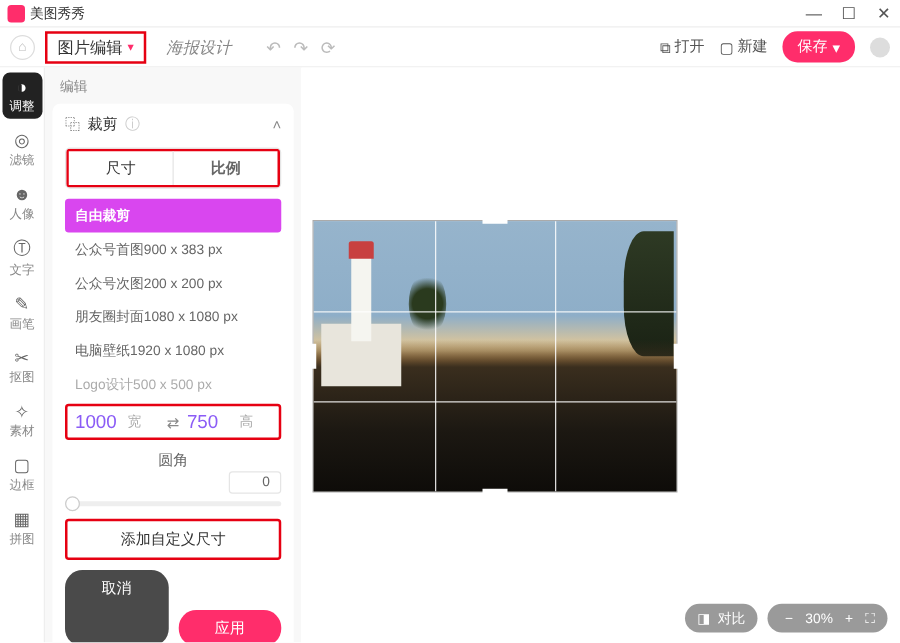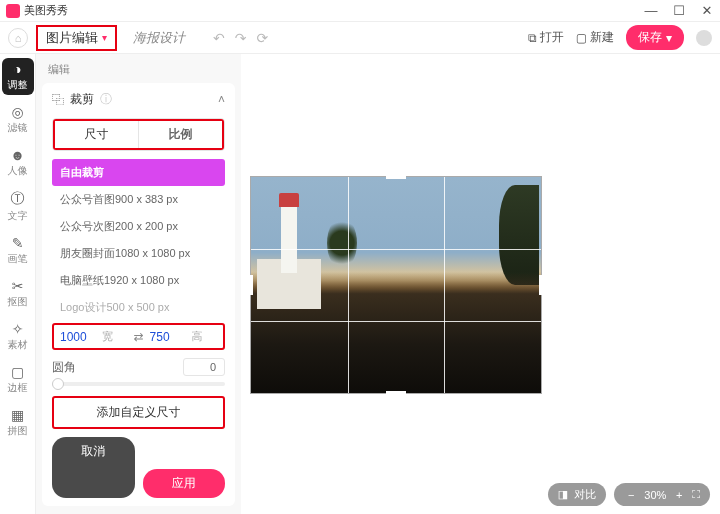--- a/index.html
+++ b/index.html
@@ -36,24 +36,24 @@
 .panel .tabs { display: flex; border: 1px solid #e5e5e5; border-radius: 4px; margin: 10px 0 8px; overflow: hidden; }
 .panel .tabs .tab { flex: 1; text-align: center; padding: 5px 0; font-size: 12px; color: #666; }
 .panel .tabs .tab.active { color: #333; }
 .panel .tabs .tab + .tab { border-left: 1px solid #e5e5e5; font-weight: bold; }
 .panel .hl1 { border: 2px solid #e60012; display: inline-flex; }
 .panel .list { margin-top: 4px; }
 .panel .list .row { padding: 6px 8px; font-size: 11px; color: #666; border-radius: 3px; }
 .panel .list .row.active { background: #d946ef; color: #fff; font-weight: bold; }
 .panel .dims { display: flex; align-items: center; gap: 6px; border: 2px solid #e60012; padding: 4px 6px; border-radius: 3px; margin-top: 2px; }
 .panel .dims .field { flex: 1; display: flex; align-items: center; gap: 4px; }
-.panel .dims input { width: 38px; border: none; font-size: 12px; color: #1d4ed8; outline: none; }
+.panel .dims input { width: 38px; border: none; font-size: 15px; color: #8b5cf6; outline: none; }
 .panel .dims .lbl { font-size: 11px; color: #aaa; }
 .panel .dims .link { color: #888; font-size: 12px; }
-.panel .roundrow { display: flex; align-items: center; margin-top: 8px; font-size: 12px; color: #666; }
+.panel .roundrow { display: flex; align-items: center; margin-top: 8px; font-size: 12px; color: #666; flex-direction: column; }
 .panel .roundrow .numbox { margin-left: auto; border: 1px solid #e5e5e5; padding: 2px 8px; font-size: 11px; width: 42px; text-align: right; border-radius: 3px; }
 .panel .slider { height: 4px; background: #eee; border-radius: 2px; margin: 6px 0 10px; position: relative; }
 .panel .slider .knob { position: absolute; left: 0; top: -4px; width: 12px; height: 12px; background: #fff; border: 1px solid #ccc; border-radius: 50%; }
 .panel .custombtn { border: 2px solid #e60012; padding: 6px 0; text-align: center; font-size: 12px; color: #333; border-radius: 3px; margin: 4px 0; }
 .panel .actions { display: flex; gap: 8px; margin-top: 8px; }
 .panel .actions .btn { flex: 1; padding: 6px 0; text-align: center; border-radius: 14px; font-size: 12px; }
 .panel .actions .cancel { background: #4a4a4a; color: #fff; }
 .panel .actions .apply { background: #ff2d6b; color: #ffffff; margin-top: 32px; }
 .panel .accrow { display: flex; align-items: center; gap: 6px; background: #fff; padding: 8px 10px; border-radius: 6px; margin-top: 8px; font-size: 12px; color: #666; }
 .panel .accrow .chev { margin-left: auto; }

